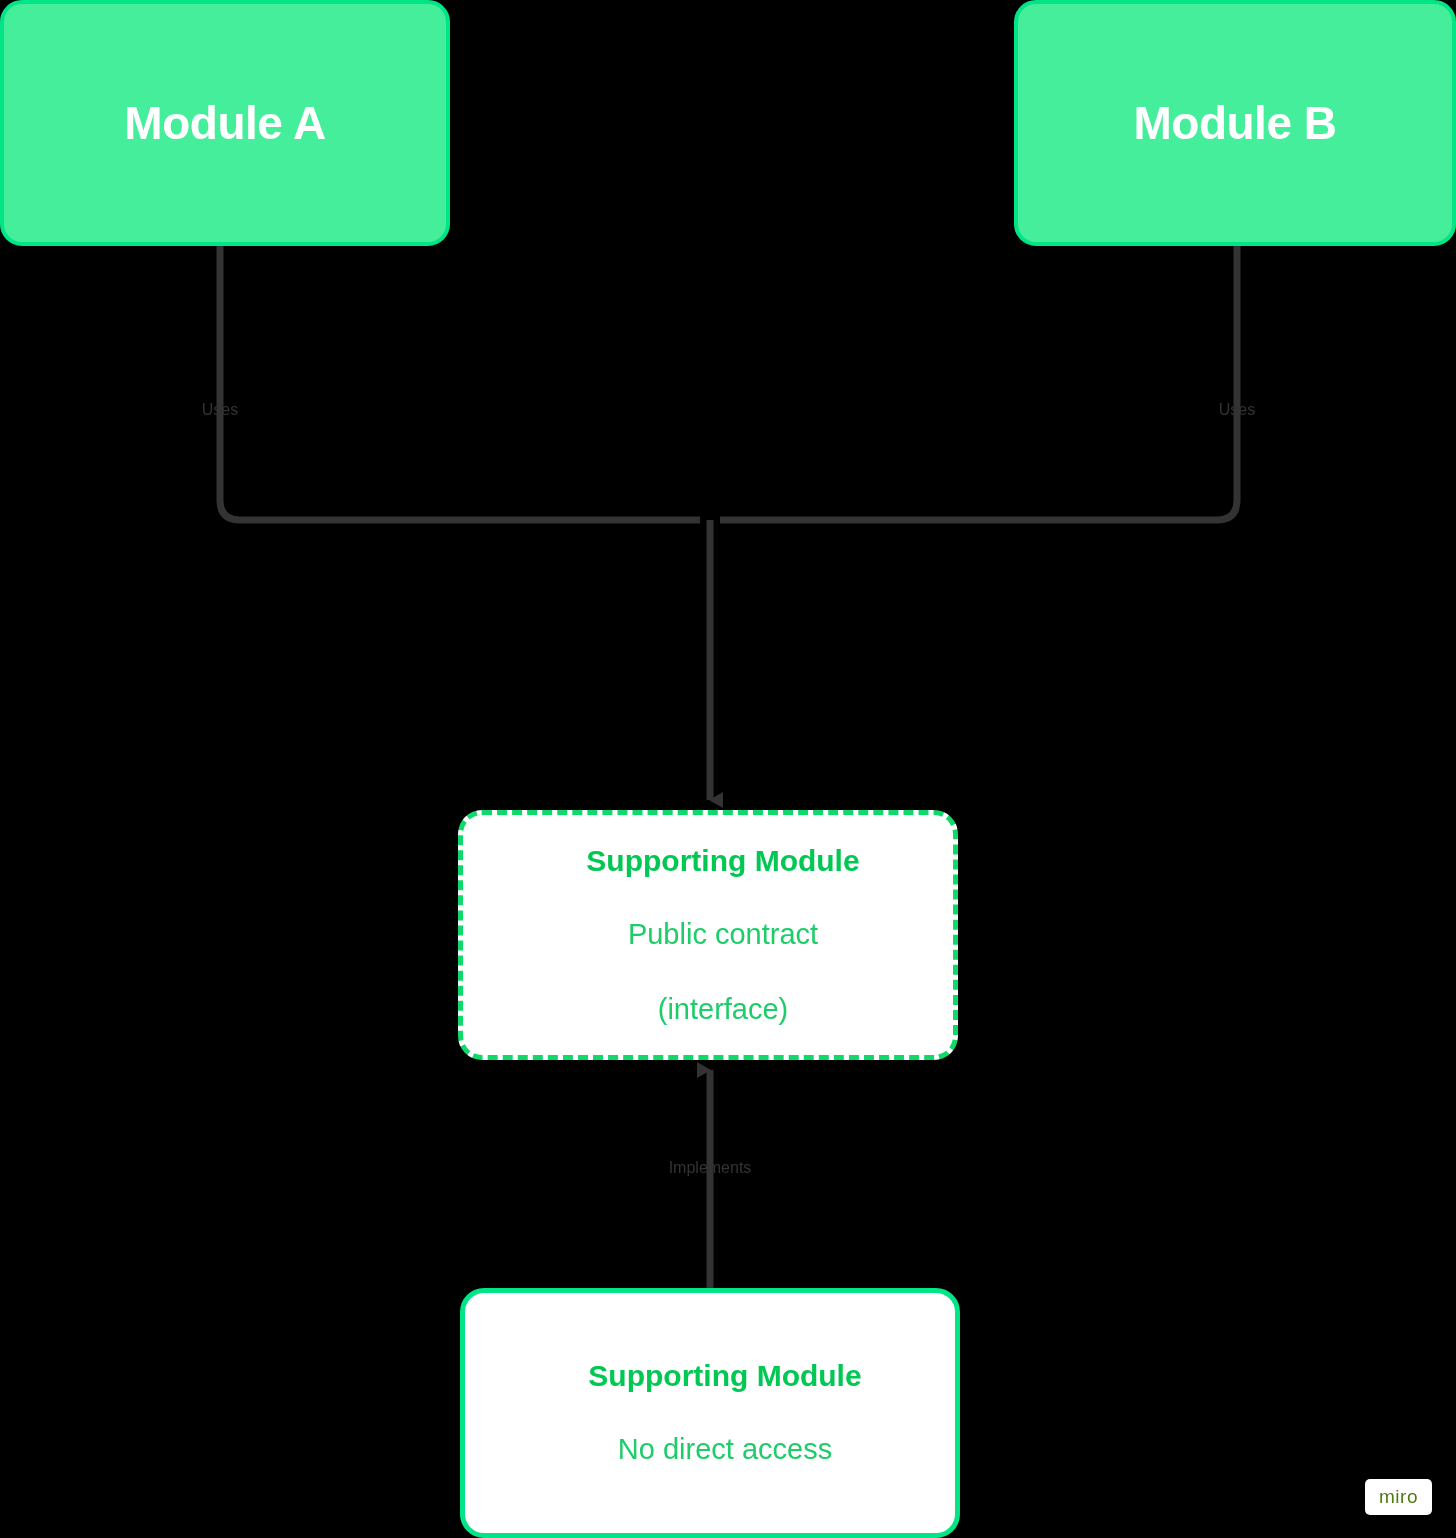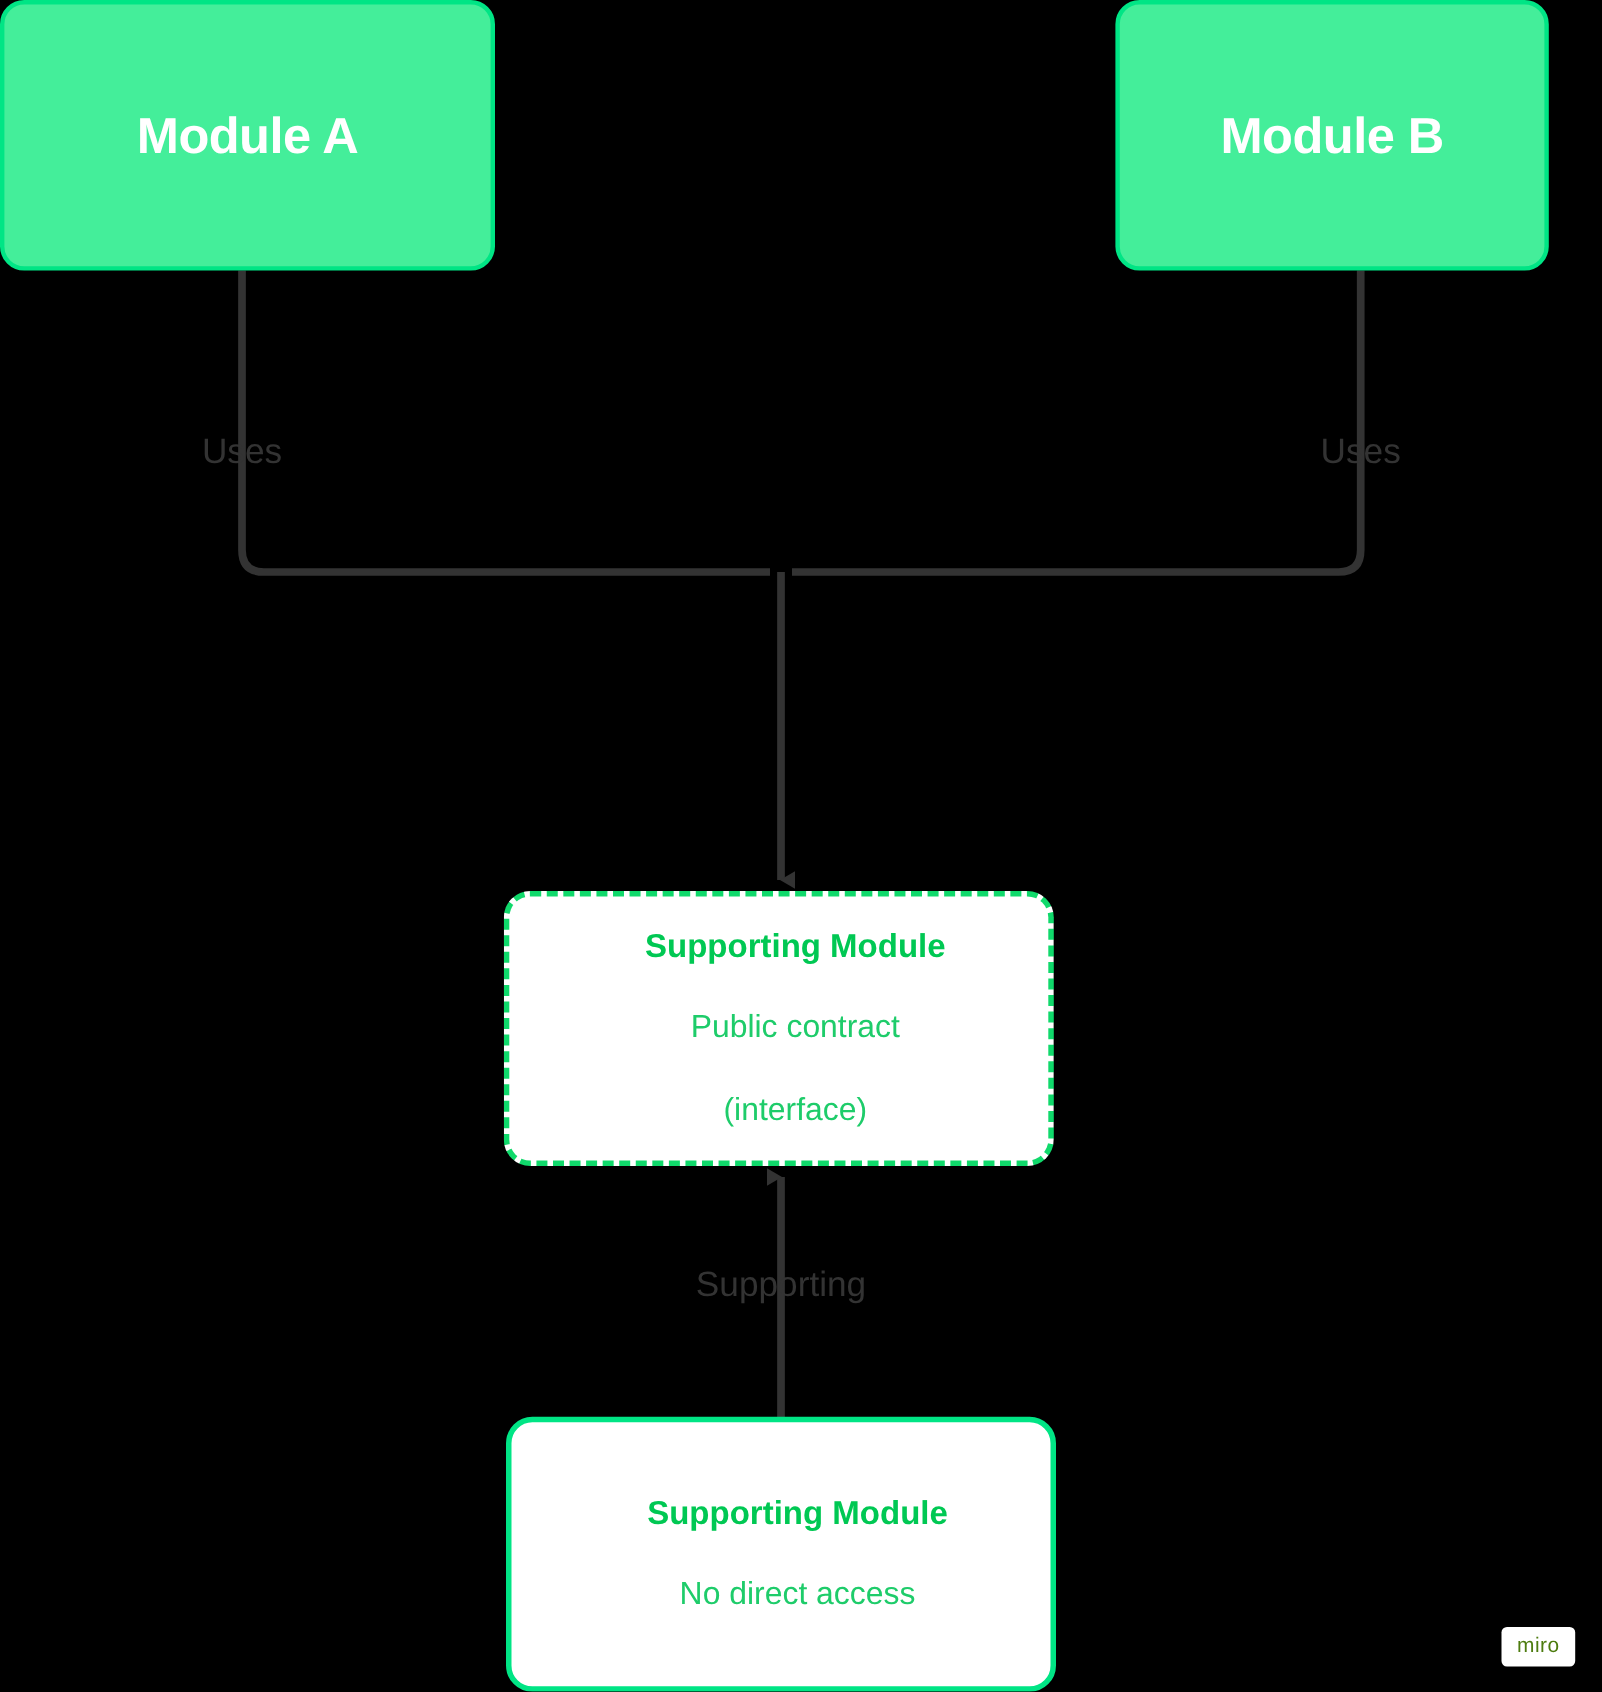--- a/index.html
+++ b/index.html
@@ -73,21 +73,21 @@
     font-size: 29px;
     font-weight: normal;
     color: #1ECC6A;
     line-height: 1.3;
     margin-top: 37px;
   }
 
   
   .edge-label {
     position: absolute;
-    font-size: 32px;
+    font-size: 16px;
     color: #333333;
     white-space: nowrap;
     transform: translate(-50%, -50%);
     letter-spacing: 0px;
   }
 
   
   #miro-watermark {
     position: absolute;
     left: 1365px;
@@ -125,38 +125,38 @@
 
     <path d="M710,520 L710,800" fill="none" stroke="#333333" stroke-width="7" marker-end="url(#arrow-down)"></path>
 
     <path d="M710,1290 L710,1070" fill="none" stroke="#333333" stroke-width="7" marker-end="url(#arrow-up)"></path>
   </svg>
 
   <div class="node node-module" id="node-module-a" style="left:0px; top:0px; width:450px; height:246px;">
     <div class="node-title">Module A</div>
   </div>
 
-  <div class="node node-module" id="node-module-b" style="left:1014px; top:0px; width:394px; height:246px;">
+  <div class="node node-module" id="node-module-b" style="left:1014px; top:0px; width:442px; height:246px;">
     <div class="node-title">Module B</div>
   </div>
 
   <div class="node node-support dashed" id="node-interface" style="left:458px; top:810px; width:500px; height:250px;">
     <div class="node-title">Supporting Module</div>
     <div class="node-sub">Public contract</div>
     <div class="node-sub">(interface)</div>
   </div>
 
   <div class="node node-support solid" id="node-implementation" style="left:460px; top:1288px; width:500px; height:250px;">
     <div class="node-title">Supporting Module</div>
     <div class="node-sub">No direct access</div>
   </div>
 
   <div class="edge-label" style="left:220px; top:410px;">Uses</div>
 
   <div class="edge-label" style="left:1237px; top:410px;">Uses</div>
 
-  <div class="edge-label" style="left:710px; top:1168px;">Supporting</div>
+  <div class="edge-label" style="left:710px; top:1168px;">Implements</div>
 
   <div id="miro-watermark">
     <span>miro</span>
   </div>
 
 </div>
 
 </body></html>

